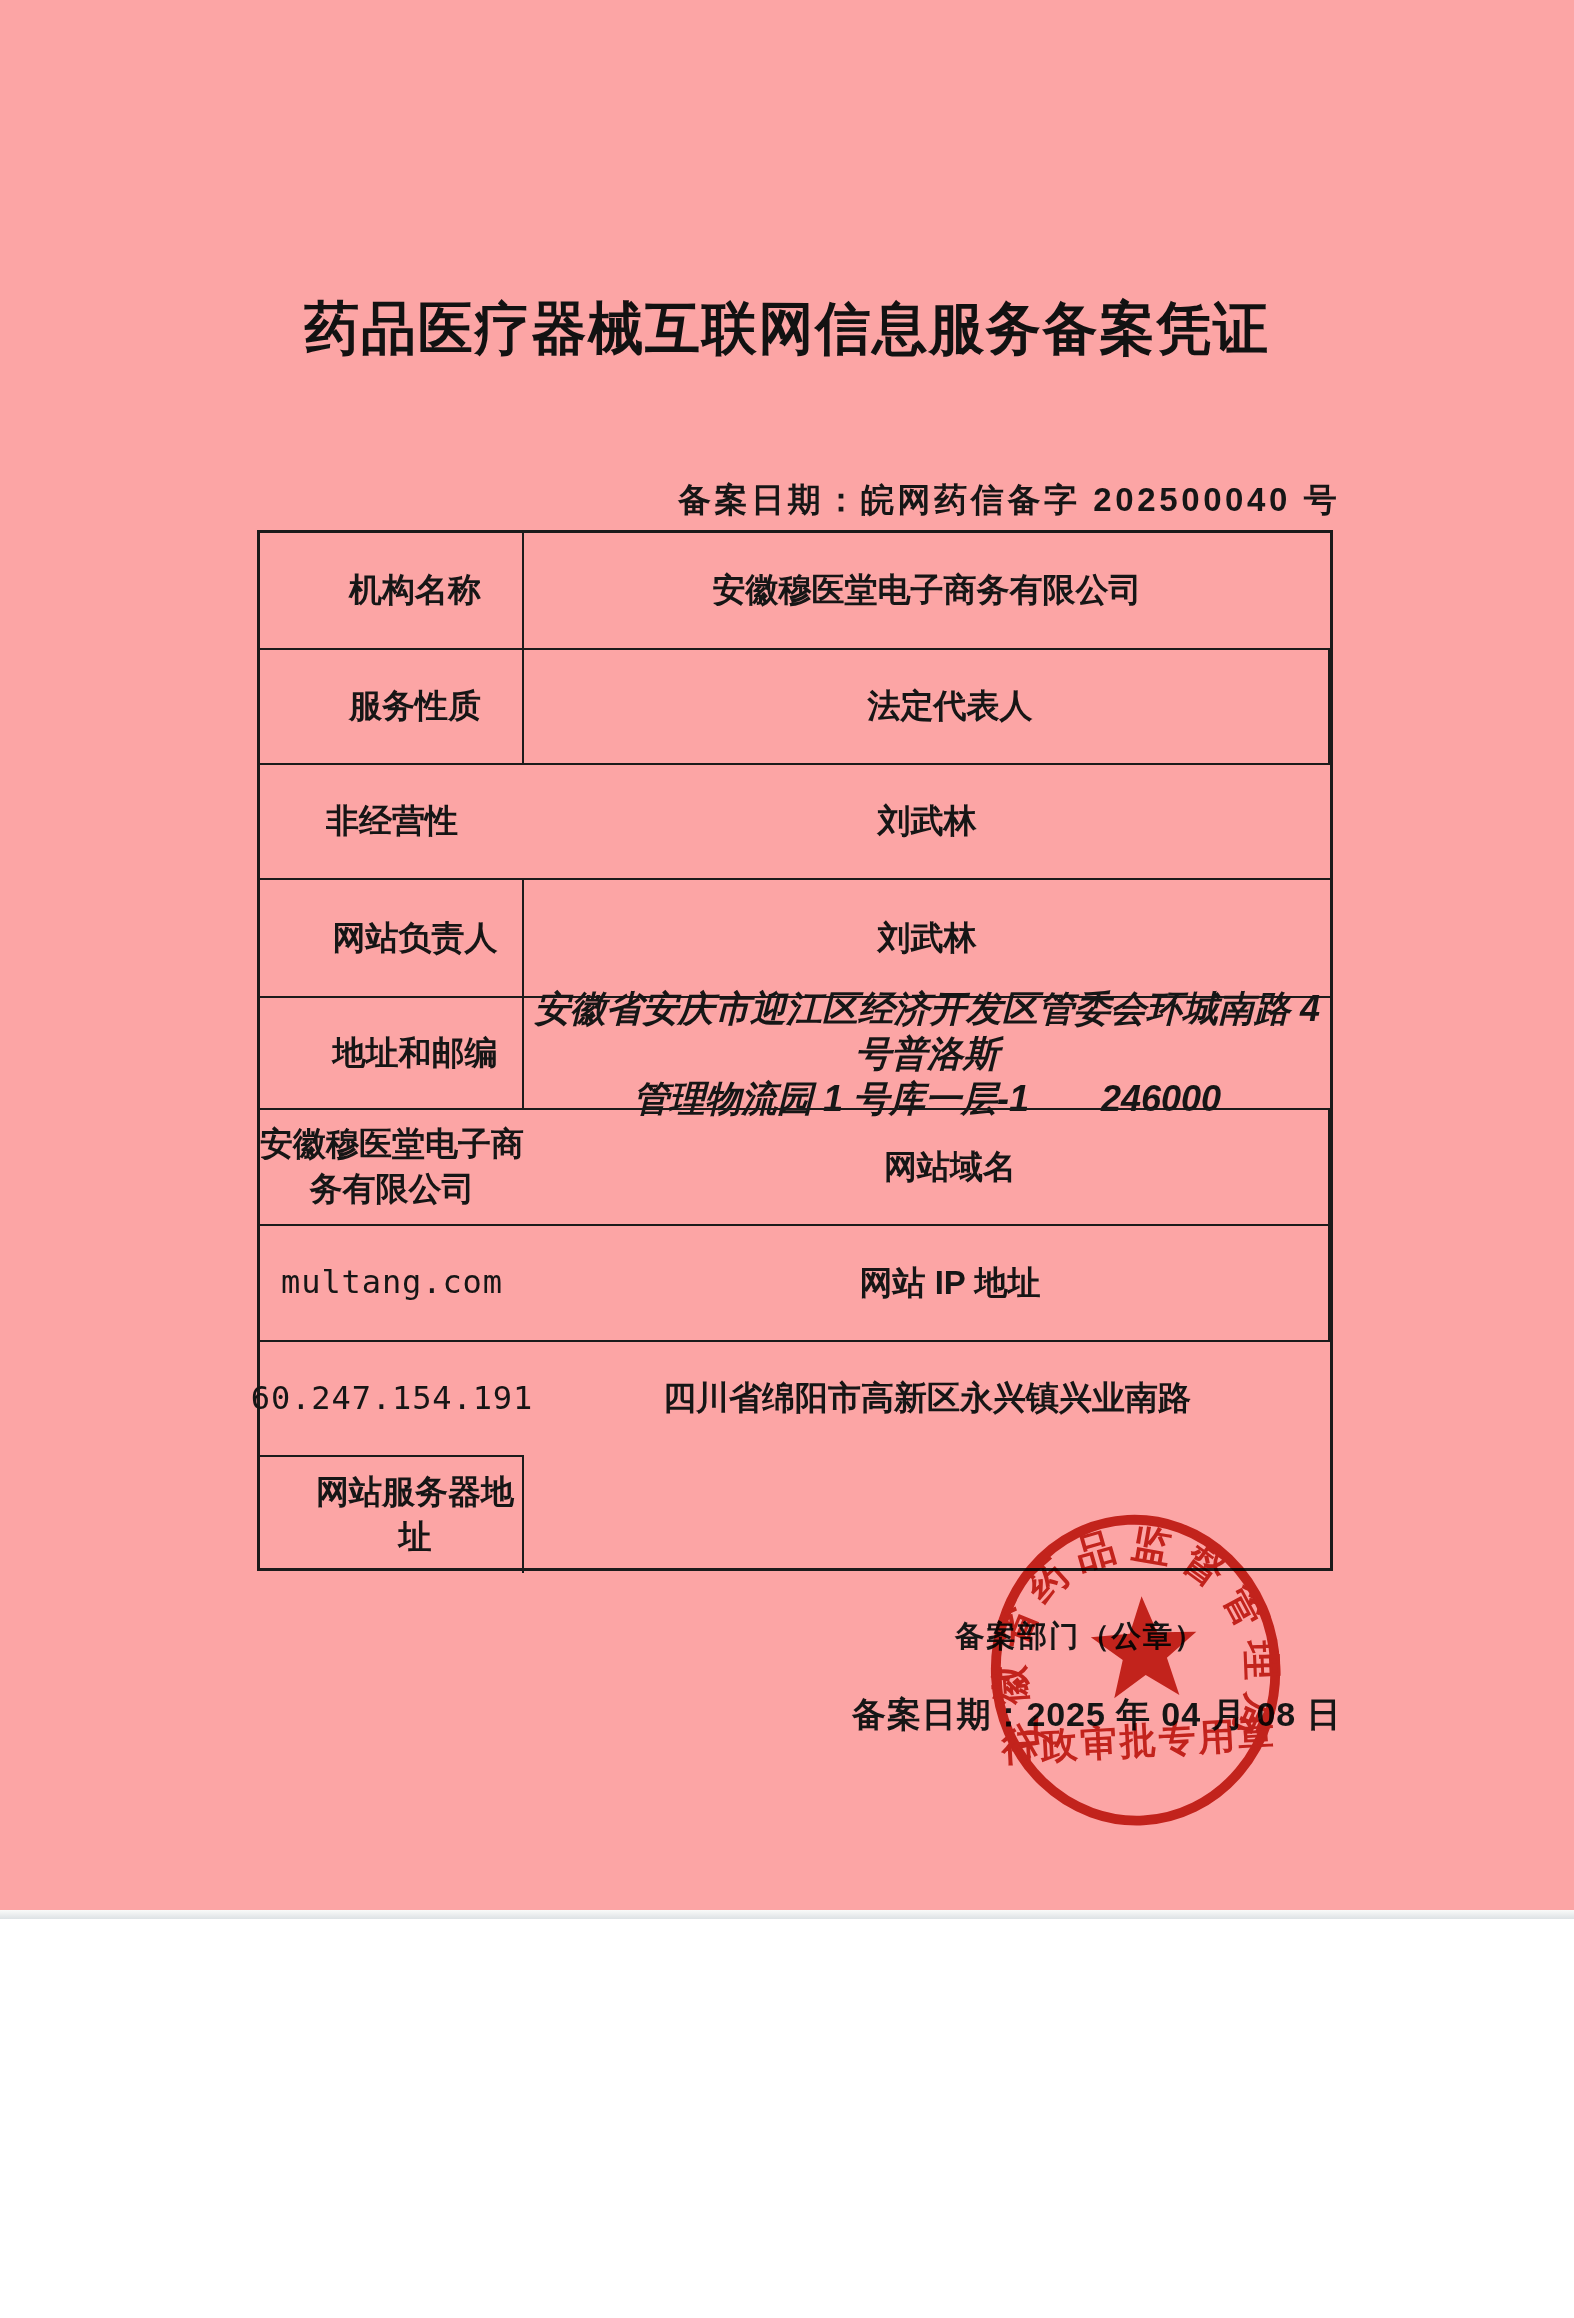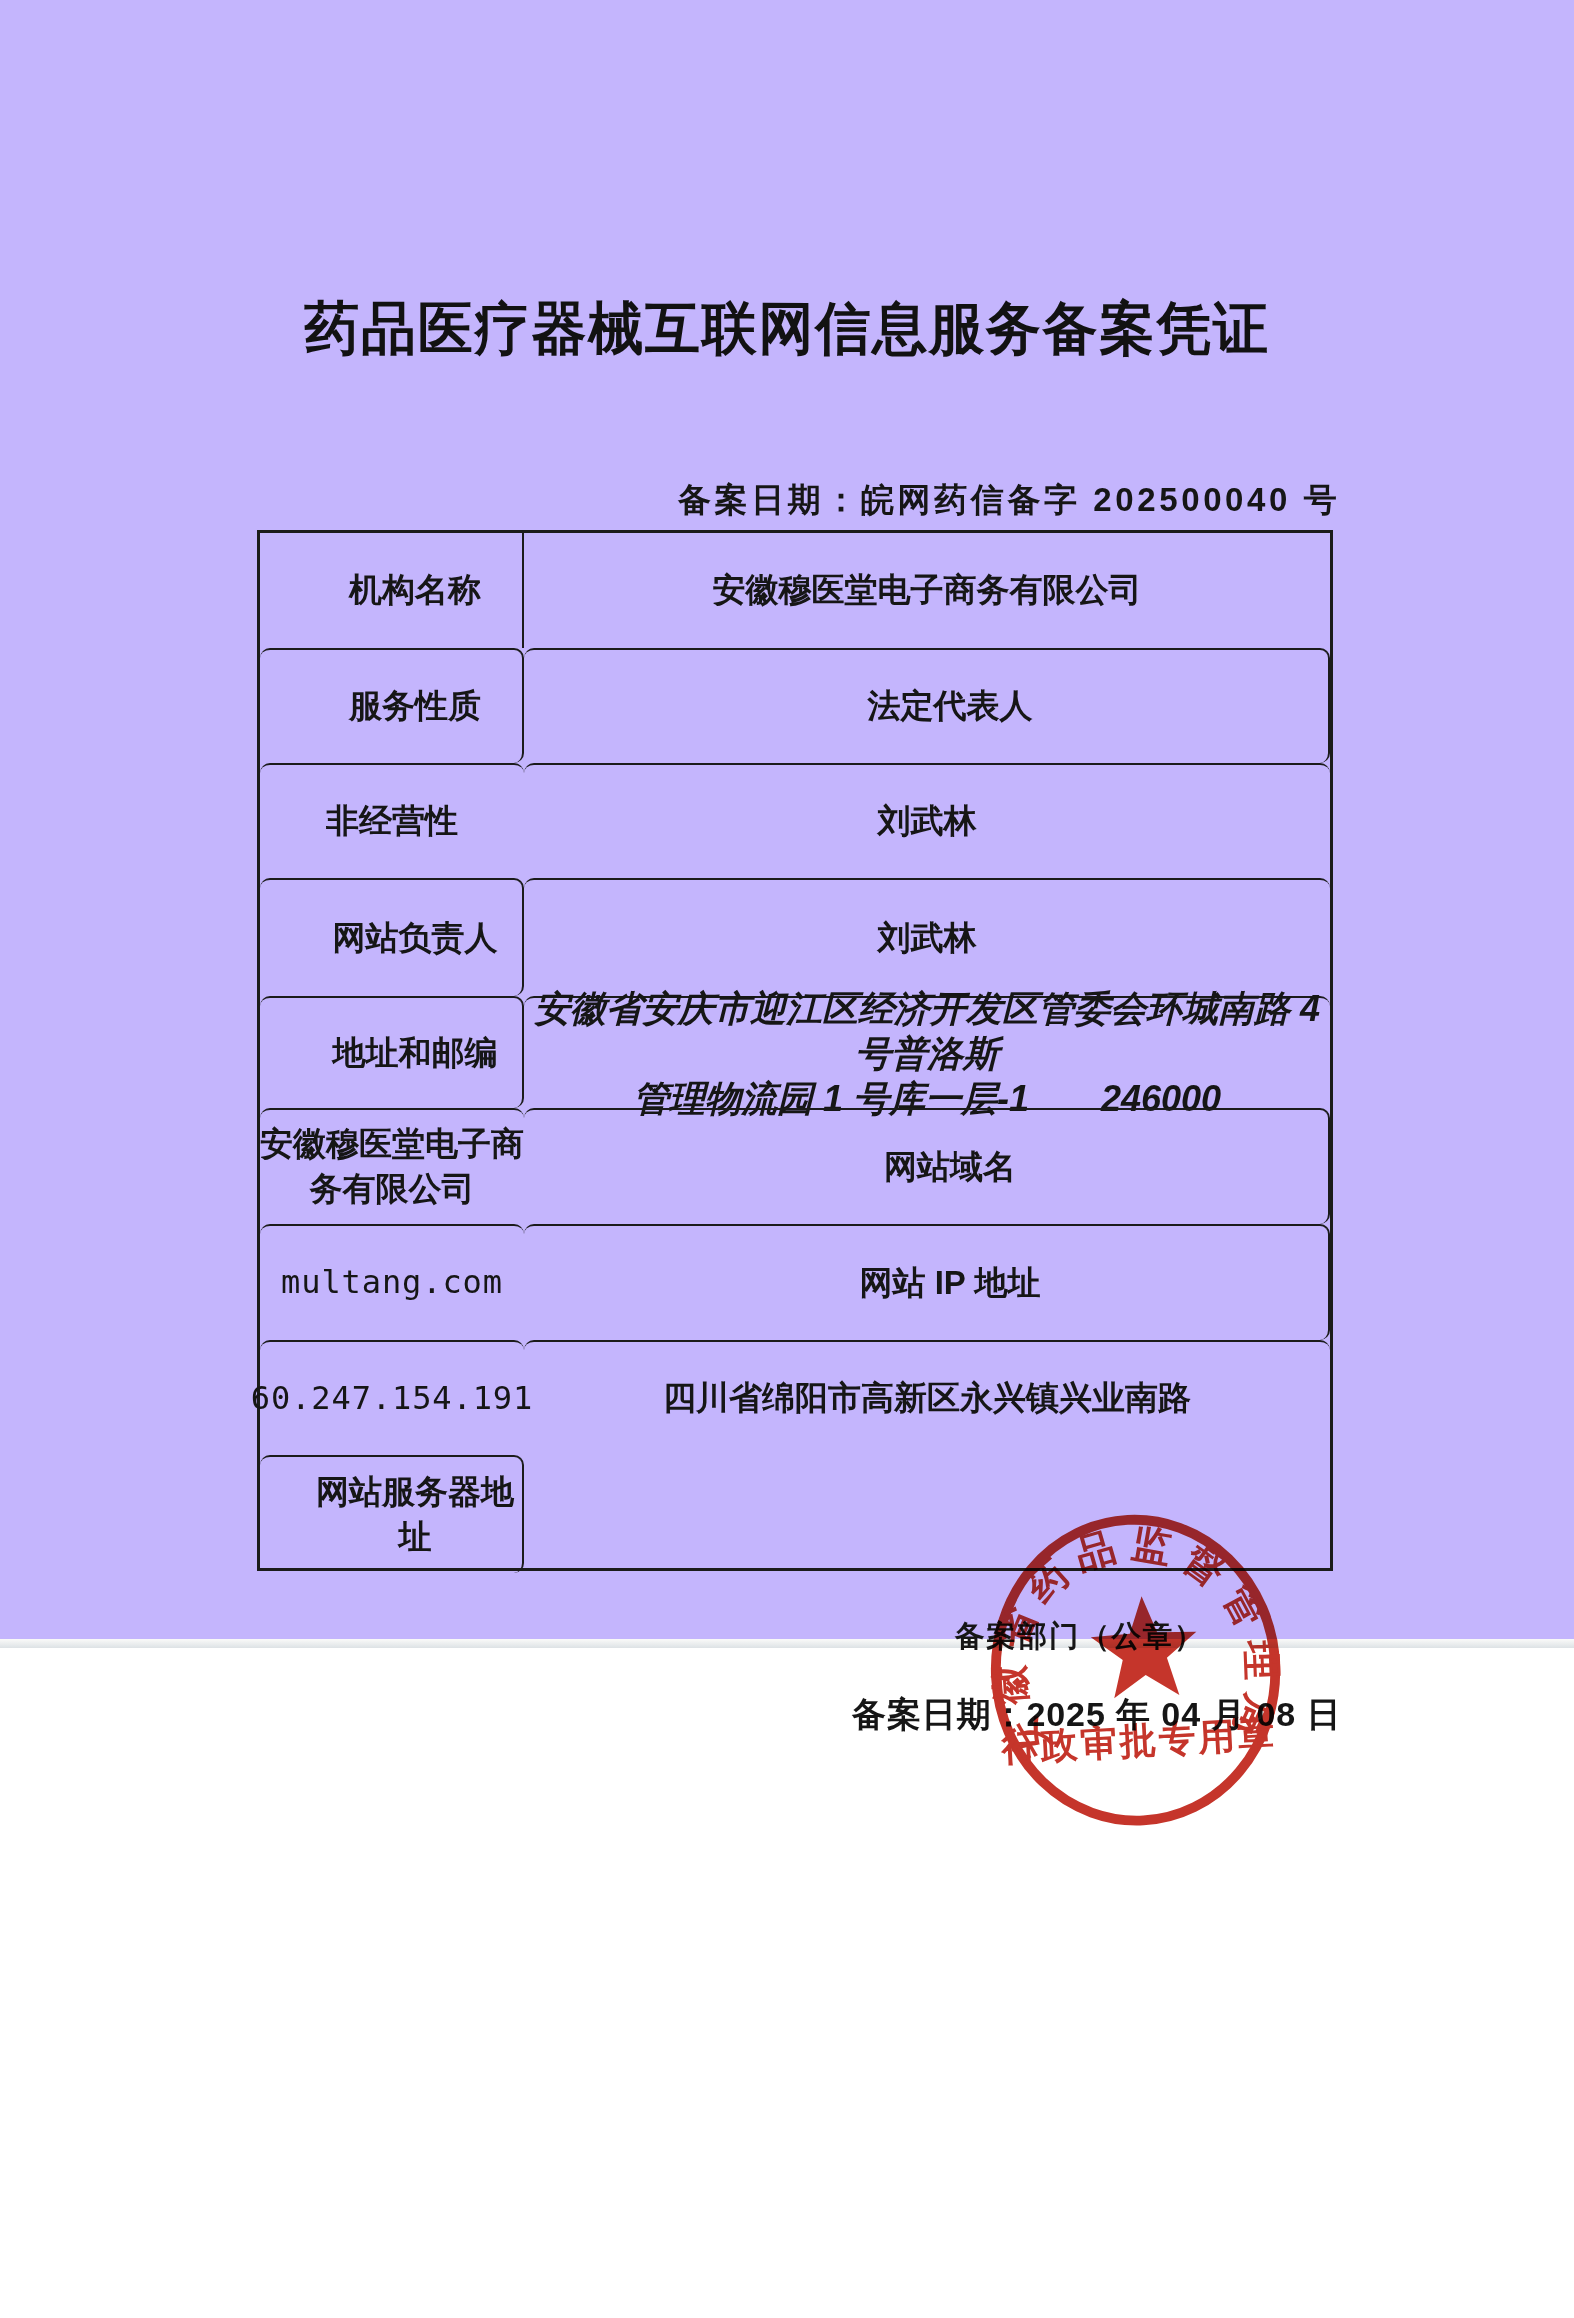--- a/index.html
+++ b/index.html
@@ -5,22 +5,22 @@
   html,body{margin:0;padding:0;}
   body{
     width:1574px;height:2319px;
     background:#ffffff;
     font-family:"Liberation Sans","DejaVu Sans",sans-serif;
     color:#161616;
     position:relative;
     overflow:hidden;
   }
   .page{
-    position:absolute;left:0;top:0;width:1574px;height:1648px;
-    background:#c4b5fd;
+    position:absolute;left:0;top:0;width:1574px;height:1919px;
+    background:#fca5a5;
   }
   .page::after{ 
     content:"";position:absolute;left:0;bottom:0;width:100%;height:9px;
     background:linear-gradient(#fafaf9,#dde2e5);
   }
   .doc-title{
     position:absolute;left:0;top:292px;width:1574px;
     text-align:center;
     font-size:55px;font-weight:800;letter-spacing:1.8px;
     color:#121212;
@@ -41,21 +41,21 @@
     box-sizing:border-box;
     background:transparent;
   }
   .cell{
     display:flex;align-items:center;justify-content:center;
     font-size:33px;font-weight:700;
     box-sizing:border-box;
     text-align:center;
     line-height:1.35;
   }
-  .cell.top{border-top:2.7px solid #1b1b1b;border-radius:10px;}
+  .cell.top{border-top:2.7px solid #1b1b1b;}
   .cell.lab{border-right:2.7px solid #1b1b1b;padding-left:48px;}
   .cell.val.mono{
     font-family:"DejaVu Sans Mono","Liberation Mono",monospace;
     font-size:32px;letter-spacing:0.9px;font-weight:400;
   }
   .cell.val.multiline{white-space:pre-wrap;line-height:45px;font-size:36px;font-style:italic;}
   .dept-line{
     position:absolute;left:955px;top:1617px;
     font-size:29.5px;font-weight:700;letter-spacing:1.8px;
     white-space:nowrap;z-index:2;

